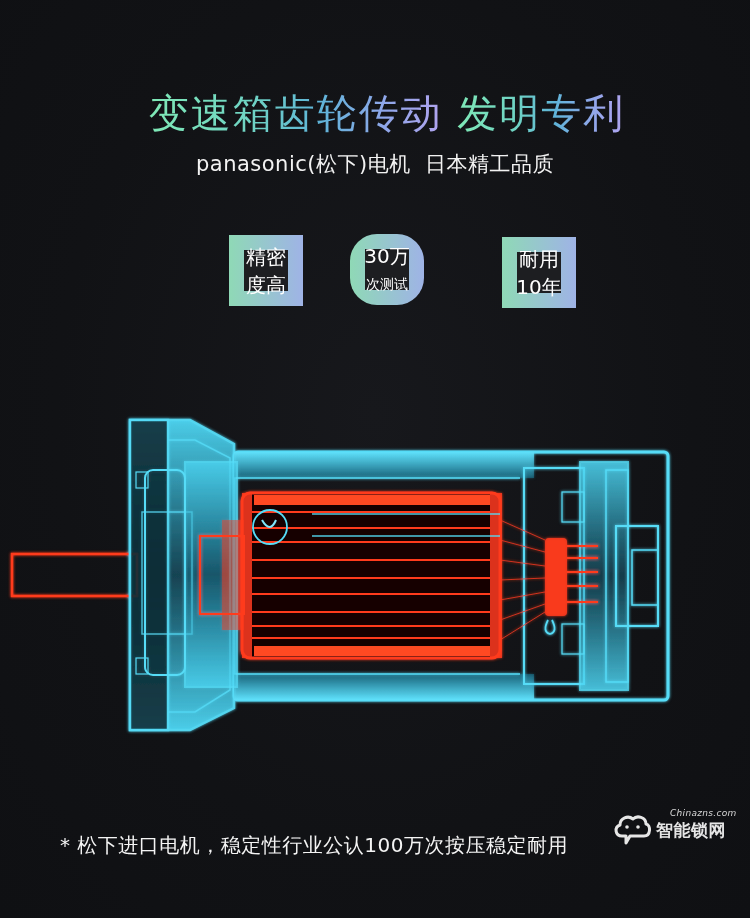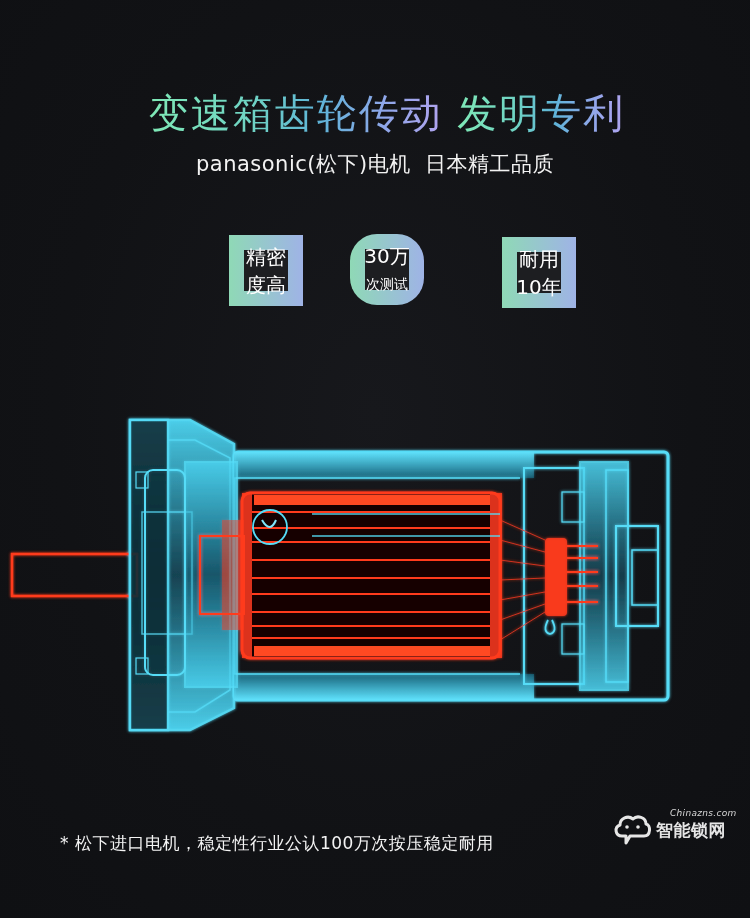--- a/index.html
+++ b/index.html
@@ -36,21 +36,21 @@
     width: 100%; height: 100%; background: #1d1e21;
     display: flex; flex-direction: column; align-items: center; justify-content: center;
     font-size: 20px; line-height: 28px; color: #ffffff;
   }
   .badge-inner span { display: block; white-space: nowrap; }
   .badge-inner .small { font-size: 14px; text-align: right; }
 
   .motor { position: absolute; left: 0; top: 410px; width: 750px; height: 330px; }
 
   .footnote {
-    position: absolute; left: 60px; top: 832px; font-size: 17px; color: #f4f4f4;
+    position: absolute; left: 60px; top: 832px; font-size: 20px; color: #f4f4f4;
     letter-spacing: 0.5px; white-space: nowrap;
   }
   .watermark { position: absolute; left: 612px; top: 808px; width: 130px; height: 40px; }
   .wm-url { position: absolute; left: 58px; top: 0; font-size: 9px; font-style: italic; color: #d8d8d8; letter-spacing: 0.3px; }
   .wm-name { position: absolute; left: 44px; top: 11px; font-size: 17px; font-weight: bold; color: #e6e6e6; letter-spacing: 0.5px; text-align: right; }
   .wm-icon { position: absolute; left: 0; top: 4px; }
 </style>
 </head>
 <body>
 

